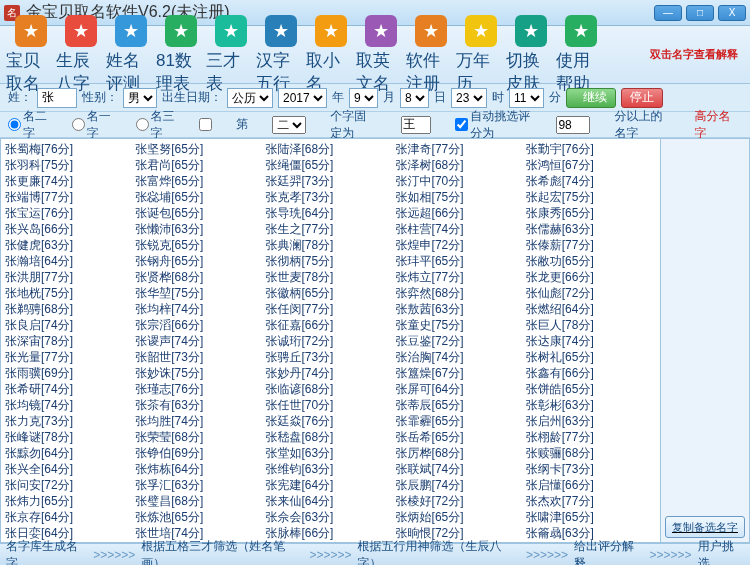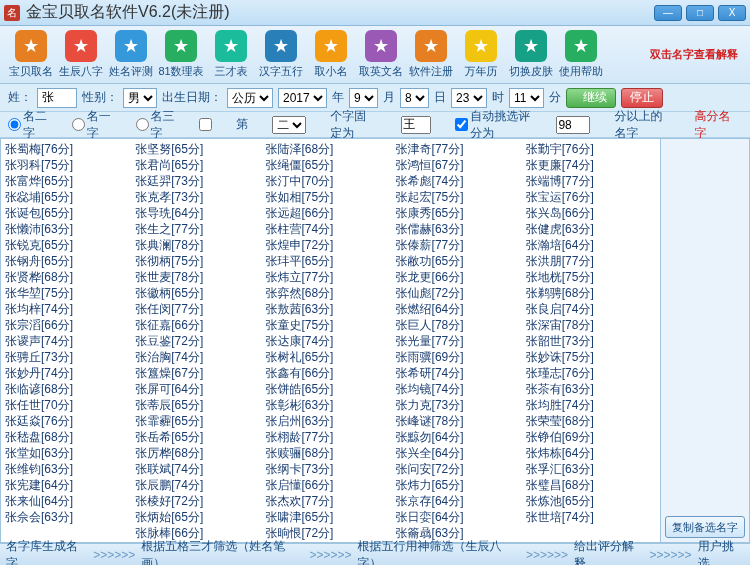--- a/index.html
+++ b/index.html
@@ -5,36 +5,36 @@
 * { margin: 0; padding: 0; box-sizing: border-box; font-family: "Microsoft YaHei", SimSun, sans-serif; font-size: 12px; }
 body { background: #cce4f7; width: 750px; height: 565px; overflow: hidden; }
 .titlebar { height: 26px; background: linear-gradient(#d9ecfb,#bfdef5); display: flex; align-items: center; padding: 0 4px; border-bottom: 1px solid #8fb8d8; }
 .titlebar .app-icon { width: 16px; height: 16px; background: #c0392b; color: #fff; display: flex; align-items: center; justify-content: center; font-size: 10px; margin-right: 6px; border-radius: 2px; }
 .titlebar .title { flex: 1; color: #333; font-size: 16px; }
 .win-btns { display: flex; gap: 4px; }
 .win-btn { width: 28px; height: 16px; background: linear-gradient(#5fa9e6,#3d8fd4); border: 1px solid #2b6fa8; border-radius: 3px; color: #fff; display: flex; align-items: center; justify-content: center; font-size: 10px; cursor: pointer; }
 .toolbar { height: 58px; background: linear-gradient(#e8f3fc,#d3e8f8); display: flex; align-items: center; padding: 2px 6px; border-bottom: 1px solid #9fc4e0; }
 .tool-item { width: 50px; display: flex; flex-direction: column; align-items: center; gap: 2px; cursor: pointer; }
 .tool-icon { width: 32px; height: 32px; border-radius: 6px; display: flex; align-items: center; justify-content: center; font-size: 18px; color: #fff; }
-.tool-label { font-size: 11px; color: #1a4d80; }
+.tool-label { font-size: 17px; color: #1a4d80; }
 .hint-text { color: #d02020; font-weight: bold; font-size: 11px; margin-left: auto; margin-right: 6px; }
 .form-row { height: 28px; background: #dcedfa; display: flex; align-items: center; padding: 0 8px; gap: 5px; border-bottom: 1px solid #b0d0e8; }
 .form-row label { color: #1a4d80; }
 .form-row input[type=text] { border: 1px solid #7aa8cc; height: 20px; padding: 0 4px; background: #fff; }
 .form-row select { border: 1px solid #7aa8cc; height: 20px; background: #fff; }
 .btn { height: 20px; padding: 0 8px; background: linear-gradient(#f0f8ff,#cfe6f8); border: 1px solid #6a9ac4; border-radius: 3px; cursor: pointer; color: #1a4d80; }
 .btn.green { background: linear-gradient(#8fd98f,#4fb04f); color: #fff; border-color: #3a8a3a; padding-left: 16px; }
 .btn.red { background: linear-gradient(#e88,#d44); color: #fff; border-color: #a33; }
 .radio-row { height: 26px; background: #dcedfa; display: flex; align-items: center; padding: 0 8px; gap: 24px; border-bottom: 1px solid #b0d0e8; }
 .radio-row label { color: #1a4d80; display: flex; align-items: center; gap: 2px; }
 .right-label { margin-left: auto; color: #d02020; margin-right: 10px; }
 .main-area { display: flex; height: 405px; }
 .name-list { flex: 1; background: #fff; border: 1px solid #9fc4e0; border-right: none; overflow-y: scroll; padding: 2px 4px; display: flex; flex-wrap: wrap; align-content: flex-start; justify-content: center; }
 .name-cell { width: 20%; height: 16px; color: #1a3d70; font-size: 12px; white-space: nowrap; overflow: hidden; }
-.side-panel { width: 90px; background: #eaf3fb; border: 1px solid #9fc4e0; display: flex; flex-direction: column; }
+.side-panel { width: 90px; background: #eaf3fb; border: 1px solid #9fc4e0; display: flex; flex-direction: column; text-decoration: underline; }
 .side-panel .spacer { flex: 1; }
 .side-btn { margin: 4px; height: 22px; background: linear-gradient(#f0f8ff,#cfe6f8); border: 1px solid #6a9ac4; border-radius: 3px; font-size: 11px; color: #1a4d80; cursor: pointer; }
 .statusbar { height: 22px; background: linear-gradient(#e0effb,#c7e0f4); display: flex; align-items: center; padding: 0 6px; gap: 6px; color: #1a4d80; font-size: 11px; border-top: 1px solid #9fc4e0; }
 .statusbar .sep { color: #6a9ac4; }
 .statusbar a { color: #1a4d80; cursor: pointer; }
 input[type=radio],input[type=checkbox]{ margin:0; }
 </style>
 </head>
 <body>
 
@@ -151,20 +151,21 @@
 <div class="main-area">
   <div class="name-list" id="name-list">
       <div class="name-cell">张蜀梅[76分]</div>
       <div class="name-cell">张坚努[65分]</div>
       <div class="name-cell">张陆泽[68分]</div>
       <div class="name-cell">张津奇[77分]</div>
       <div class="name-cell">张勤宇[76分]</div>
       <div class="name-cell">张羽科[75分]</div>
       <div class="name-cell">张君尚[65分]</div>
       <div class="name-cell">张绳僵[65分]</div>
+      <div class="name-cell">张泽树[68分]</div>
       <div class="name-cell">张鸿恒[67分]</div>
       <div class="name-cell">张更廉[74分]</div>
       <div class="name-cell">张富烨[65分]</div>
       <div class="name-cell">张廷羿[73分]</div>
       <div class="name-cell">张汀中[70分]</div>
       <div class="name-cell">张希彪[74分]</div>
       <div class="name-cell">张端博[77分]</div>
       <div class="name-cell">张惢埔[65分]</div>
       <div class="name-cell">张克孝[73分]</div>
       <div class="name-cell">张如相[75分]</div>
@@ -204,20 +205,21 @@
       <div class="name-cell">张任闵[77分]</div>
       <div class="name-cell">张敖茜[63分]</div>
       <div class="name-cell">张燃绍[64分]</div>
       <div class="name-cell">张良启[74分]</div>
       <div class="name-cell">张宗滔[66分]</div>
       <div class="name-cell">张征嘉[66分]</div>
       <div class="name-cell">张童史[75分]</div>
       <div class="name-cell">张巨人[78分]</div>
       <div class="name-cell">张深宙[78分]</div>
       <div class="name-cell">张谡声[74分]</div>
+      <div class="name-cell">张诚珩[72分]</div>
       <div class="name-cell">张豆鉴[72分]</div>
       <div class="name-cell">张达康[74分]</div>
       <div class="name-cell">张光量[77分]</div>
       <div class="name-cell">张韶世[73分]</div>
       <div class="name-cell">张骋丘[73分]</div>
       <div class="name-cell">张治胸[74分]</div>
       <div class="name-cell">张树礼[65分]</div>
       <div class="name-cell">张雨骥[69分]</div>
       <div class="name-cell">张妙诛[75分]</div>
       <div class="name-cell">张妙丹[74分]</div>

